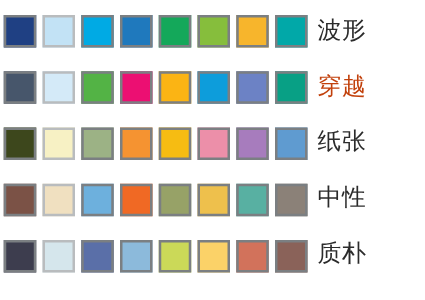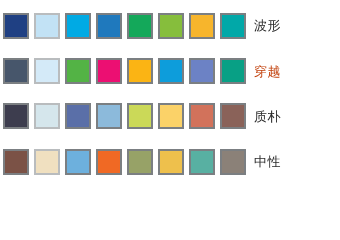--- a/index.html
+++ b/index.html
@@ -40,27 +40,27 @@
     box-sizing: border-box;
     border: 2px solid #7b7f82;
     margin-right: 5px;
     flex: 0 0 auto;
   }
   .swatch.pale {
     border-color: #b9bcbe;
   }
   .row-label {
     flex: 1 1 auto;
-    font-size: 13px;
+    font-size: 19px;
     line-height: 1;
     color: #2b2b2b;
     letter-spacing: 0.5px;
     white-space: nowrap;
     padding-left: 4px;
-    font-family: Liberation Serif, serif;
+    font-family: Liberation Mono, monospace;
   }
 </style>
 </head>
 <body style="background-color: rgb(255, 255, 255);">
 
 <div id="theme-palette-list">
 
   <div class="palette-row">
     <div class="swatch-strip">
       <div class="swatch" style="background-color: rgb(31, 64, 131); border-color: rgb(123, 127, 130);"></div>
@@ -82,42 +82,55 @@
       <div class="swatch" style="background-color: rgb(83, 179, 69); border-color: rgb(123, 127, 130);"></div>
       <div class="swatch" style="background-color: rgb(236, 15, 114); border-color: rgb(123, 127, 130);"></div>
       <div class="swatch" style="background-color: rgb(251, 180, 20); border-color: rgb(123, 127, 130);"></div>
       <div class="swatch" style="background-color: rgb(13, 157, 219); border-color: rgb(123, 127, 130);"></div>
       <div class="swatch" style="background-color: rgb(108, 130, 197); border-color: rgb(123, 127, 130);"></div>
       <div class="swatch" style="background-color: rgb(8, 160, 133); border-color: rgb(123, 127, 130);"></div>
     </div>
     <div class="row-label" style="color: #c2410c;">穿越</div>
   </div>
 
-
   <div class="palette-row">
     <div class="swatch-strip">
-      <div class="swatch" style="background-color: rgb(61, 61, 78); border-color: rgb(123, 127, 130);"></div>
-      <div class="swatch pale" style="background-color: rgb(213, 230, 236); border-color: rgb(185, 188, 190);"></div>
-      <div class="swatch" style="background-color: rgb(90, 111, 168); border-color: rgb(123, 127, 130);"></div>
-      <div class="swatch" style="background-color: rgb(140, 186, 219); border-color: rgb(123, 127, 130);"></div>
-      <div class="swatch" style="background-color: rgb(203, 217, 88); border-color: rgb(123, 127, 130);"></div>
-      <div class="swatch" style="background-color: rgb(251, 210, 104); border-color: rgb(123, 127, 130);"></div>
-      <div class="swatch" style="background-color: rgb(210, 114, 91); border-color: rgb(123, 127, 130);"></div>
-      <div class="swatch" style="background-color: rgb(138, 98, 89); border-color: rgb(123, 127, 130);"></div>
+      <div class="swatch" style="background-color: rgb(61, 71, 28); border-color: rgb(123, 127, 130);"></div>
+      <div class="swatch pale" style="background-color: rgb(247, 241, 196); border-color: rgb(185, 188, 190);"></div>
+      <div class="swatch" style="background-color: rgb(156, 178, 133); border-color: rgb(123, 127, 130);"></div>
+      <div class="swatch" style="background-color: rgb(245, 147, 49); border-color: rgb(123, 127, 130);"></div>
+      <div class="swatch" style="background-color: rgb(246, 188, 18); border-color: rgb(123, 127, 130);"></div>
+      <div class="swatch" style="background-color: rgb(236, 143, 169); border-color: rgb(123, 127, 130);"></div>
+      <div class="swatch" style="background-color: rgb(167, 124, 189); border-color: rgb(123, 127, 130);"></div>
+      <div class="swatch" style="background-color: rgb(95, 155, 208); border-color: rgb(123, 127, 130);"></div>
     </div>
-    <div class="row-label" style="color: rgb(43, 43, 43);">质朴</div>
+    <div class="row-label" style="color: rgb(43, 43, 43);">纸张</div>
   </div>
 
   <div class="palette-row">
     <div class="swatch-strip">
       <div class="swatch" style="background-color: rgb(123, 82, 70); border-color: rgb(123, 127, 130);"></div>
       <div class="swatch pale" style="background-color: rgb(240, 224, 192); border-color: rgb(185, 188, 190);"></div>
       <div class="swatch" style="background-color: rgb(109, 176, 221); border-color: rgb(123, 127, 130);"></div>
       <div class="swatch" style="background-color: rgb(240, 105, 36); border-color: rgb(123, 127, 130);"></div>
       <div class="swatch" style="background-color: rgb(151, 162, 103); border-color: rgb(123, 127, 130);"></div>
       <div class="swatch" style="background-color: rgb(238, 192, 76); border-color: rgb(123, 127, 130);"></div>
       <div class="swatch" style="background-color: rgb(88, 176, 162); border-color: rgb(123, 127, 130);"></div>
       <div class="swatch" style="background-color: rgb(139, 129, 120); border-color: rgb(123, 127, 130);"></div>
     </div>
     <div class="row-label" style="color: rgb(43, 43, 43);">中性</div>
   </div>
 
+  <div class="palette-row">
+    <div class="swatch-strip">
+      <div class="swatch" style="background-color: rgb(61, 61, 78); border-color: rgb(123, 127, 130);"></div>
+      <div class="swatch pale" style="background-color: rgb(213, 230, 236); border-color: rgb(185, 188, 190);"></div>
+      <div class="swatch" style="background-color: rgb(90, 111, 168); border-color: rgb(123, 127, 130);"></div>
+      <div class="swatch" style="background-color: rgb(140, 186, 219); border-color: rgb(123, 127, 130);"></div>
+      <div class="swatch" style="background-color: rgb(203, 217, 88); border-color: rgb(123, 127, 130);"></div>
+      <div class="swatch" style="background-color: rgb(251, 210, 104); border-color: rgb(123, 127, 130);"></div>
+      <div class="swatch" style="background-color: rgb(210, 114, 91); border-color: rgb(123, 127, 130);"></div>
+      <div class="swatch" style="background-color: rgb(138, 98, 89); border-color: rgb(123, 127, 130);"></div>
+    </div>
+    <div class="row-label" style="color: rgb(43, 43, 43);">质朴</div>
+  </div>
+
 </div>
 
 </body></html>

